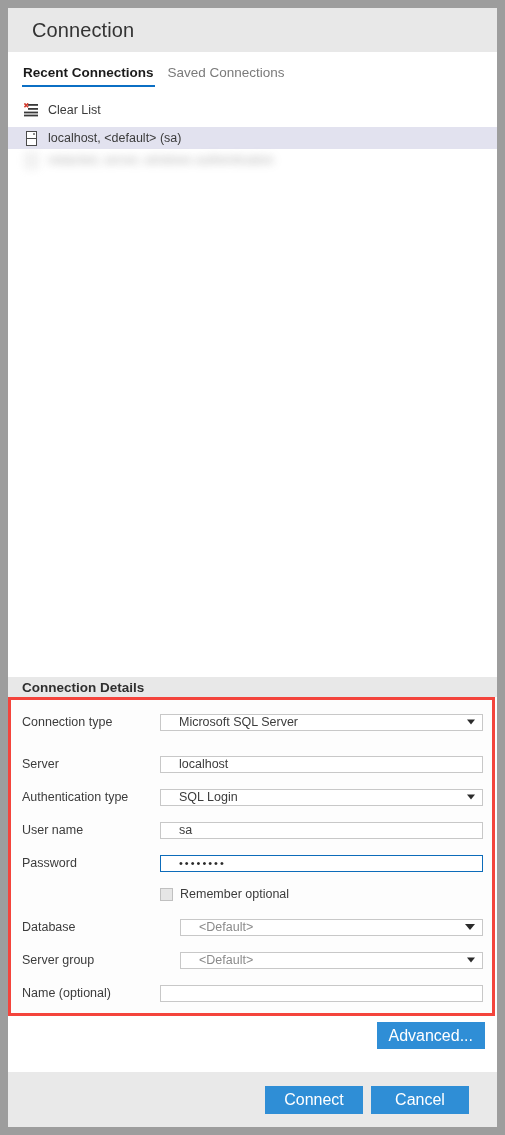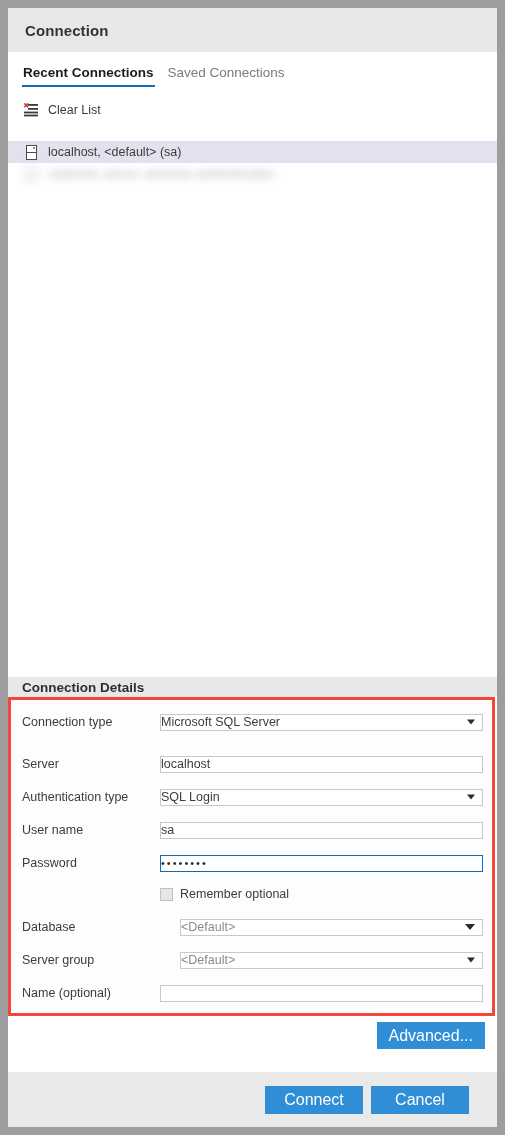--- a/index.html
+++ b/index.html
@@ -30,25 +30,24 @@
 
   
   .titlebar {
     height: 44px;
     background: #e8e8e8;
     display: flex;
     align-items: center;
     flex: 0 0 auto;
   }
   .titlebar-text {
-    padding-left: 17px;
-    font-size: 15px;
+    padding-left: 24px;
+    font-size: 20px;
     color: #333333;
     letter-spacing: .1px;
-    font-weight: bold;
   }
 
   
   .tabs-region {
     background: #ffffff;
     flex: 0 0 auto;
     padding-top: 13px;
   }
   .tabs {
     display: flex;
@@ -81,21 +80,21 @@
   .list-row {
     display: flex;
     align-items: center;
     height: 22px;
     padding-left: 14px;
     font-size: 12.5px;
     color: #3b3b3b;
     cursor: pointer;
   }
   .list-row.clear {
-    margin-bottom: 20px;
+    margin-bottom: 6px;
   }
   .list-row.selected {
     background: #e2e2ef;
   }
   .row-icon {
     width: 18px;
     height: 18px;
     flex: 0 0 18px;
     margin-right: 8px;
     display: flex;
@@ -163,21 +162,21 @@
 
   .control {
     flex: 1 1 auto;
     height: 17px;
     box-sizing: border-box;
     border: 1px solid #c8c8c8;
     background: #ffffff;
     font-family: "Liberation Sans", sans-serif;
     font-size: 12.5px;
     color: #3c3c3c;
-    padding: 0 0;
+    padding: 0 18px;
     outline: none;
     display: flex;
     align-items: center;
     position: relative;
   }
   .control.focused {
     border: 1px solid #0d6cba;
   }
   .control.muted { color: #8a8a8a; margin-left: 20px; }
 

